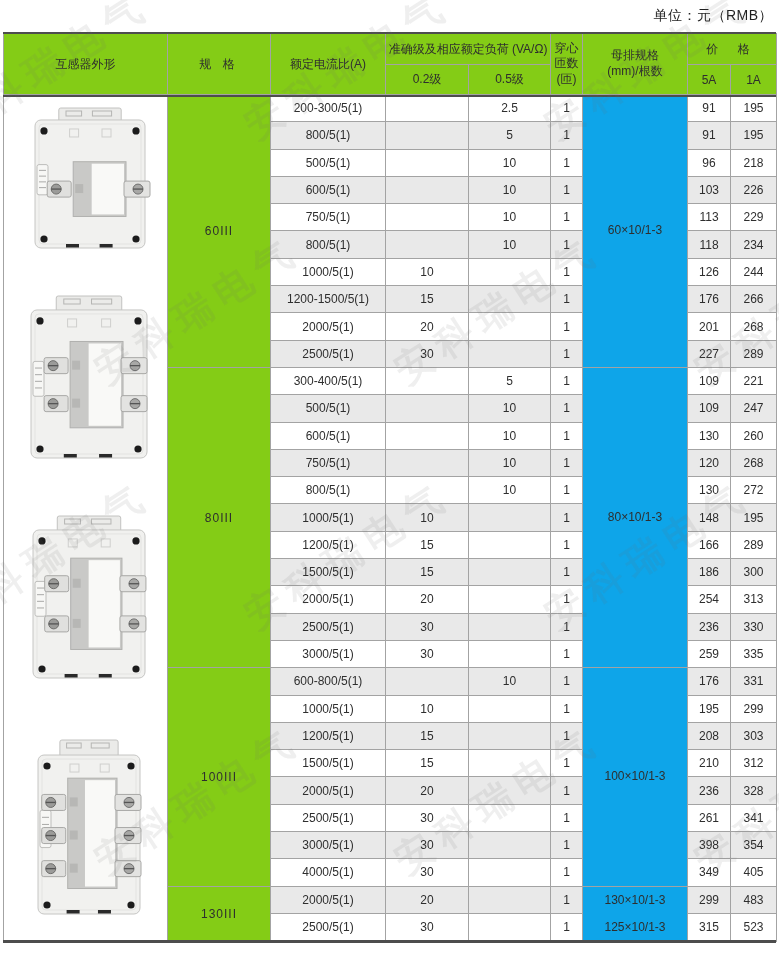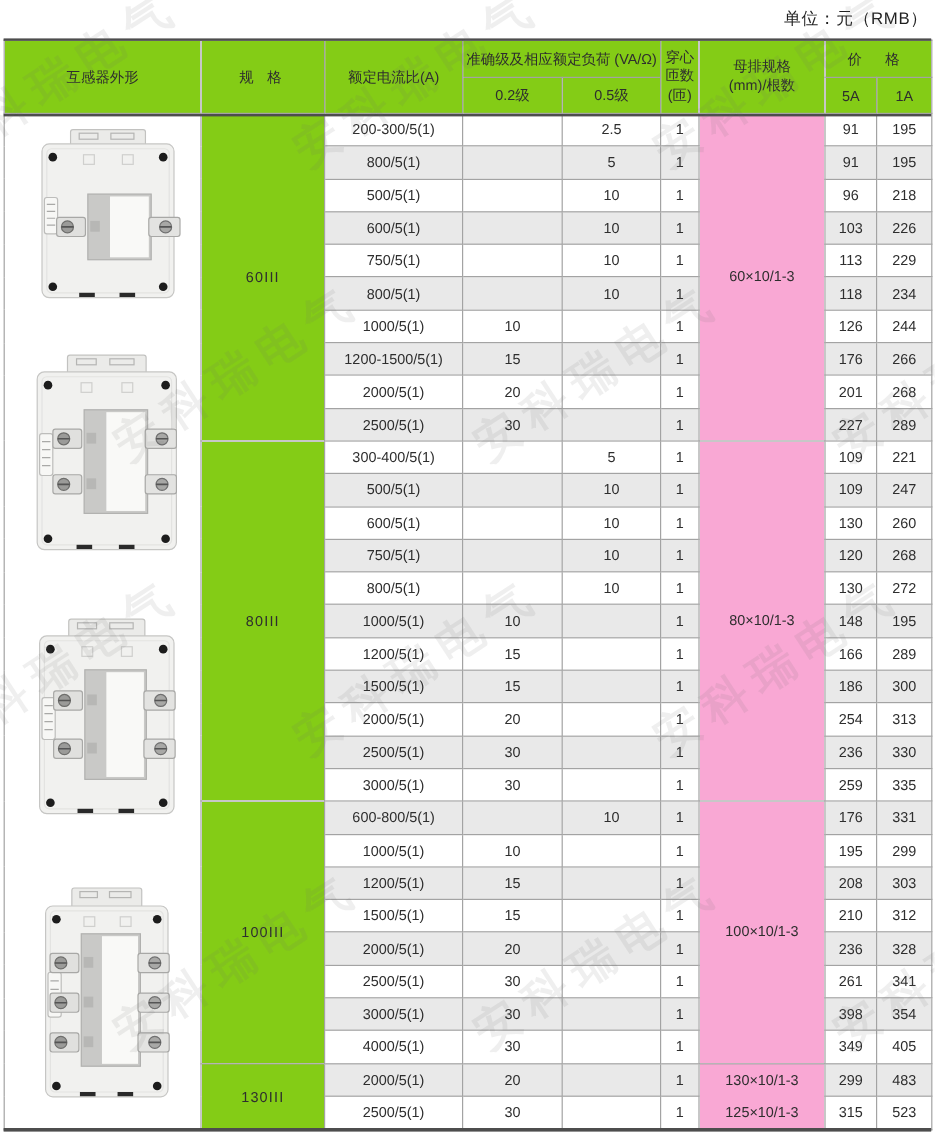--- a/index.html
+++ b/index.html
@@ -8,21 +8,21 @@
   #unit-label{position:absolute;top:7px;right:6px;font-size:14px;color:#1f1f1f;letter-spacing:.5px;}
   table.price{position:absolute;left:3px;top:33px;width:773px;border-collapse:collapse;table-layout:fixed;}
   table.price th,table.price td{border:1px solid #a3a3a3;padding:0;text-align:center;vertical-align:middle;
         font-size:12px;color:#2e2e2e;font-weight:normal;overflow:hidden;}
   thead th{background:#84cc16;}
   tr.h1{height:31px;} tr.h2{height:30px;}
   tbody tr{height:27.3px;}
   td.stripe{background:#e9e9e9;}
   td.photo-cell{background:#ffffff;position:relative;}
   td.spec-cell{background:#84cc16;letter-spacing:1px;}
-  td.busbar-cell{background:#f9a8d4;}
+  td.busbar-cell{background:#0ea5e9;}
   td.busbar-cell div{line-height:27px;}
   .th-accuracy{font-size:10.5px;white-space:nowrap;}
   .th-small{font-size:11px;line-height:1.3;}
   .th-price{letter-spacing:8px;}
   .hline{position:absolute;left:3px;width:773px;background:#4d4d4d;z-index:6;}
   #wm-layer{position:absolute;inset:0;z-index:9;pointer-events:none;overflow:hidden;}
   .wm{position:absolute;font-size:38px;font-weight:bold;letter-spacing:9px;white-space:nowrap;
       color:rgba(110,110,110,0.11);transform:rotate(-33deg);}
   svg.ct{position:absolute;overflow:visible;}
 </style>

